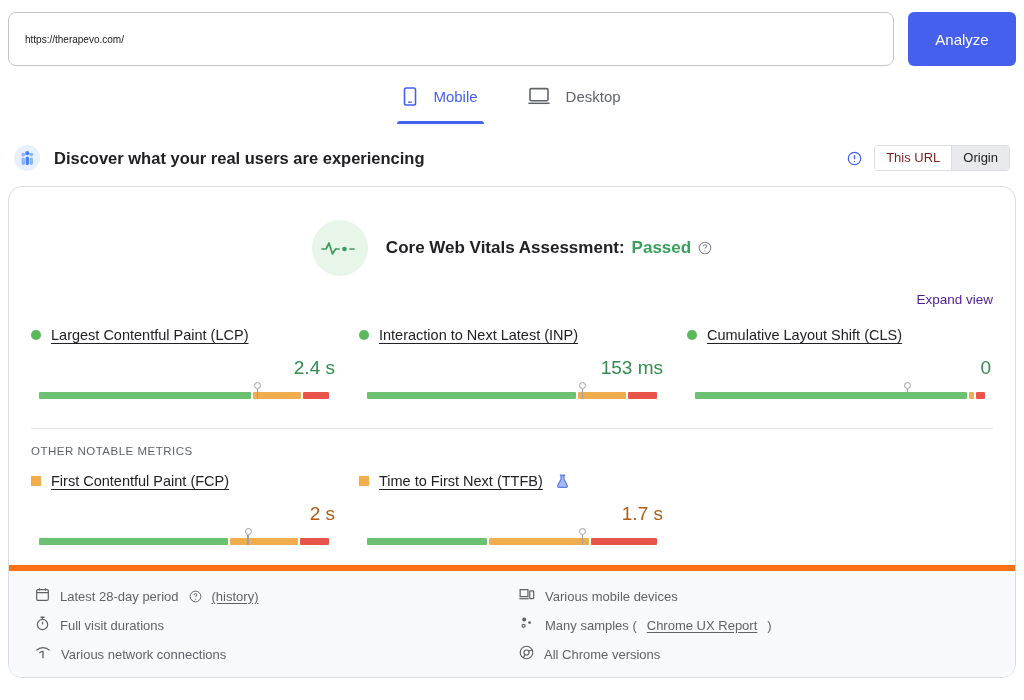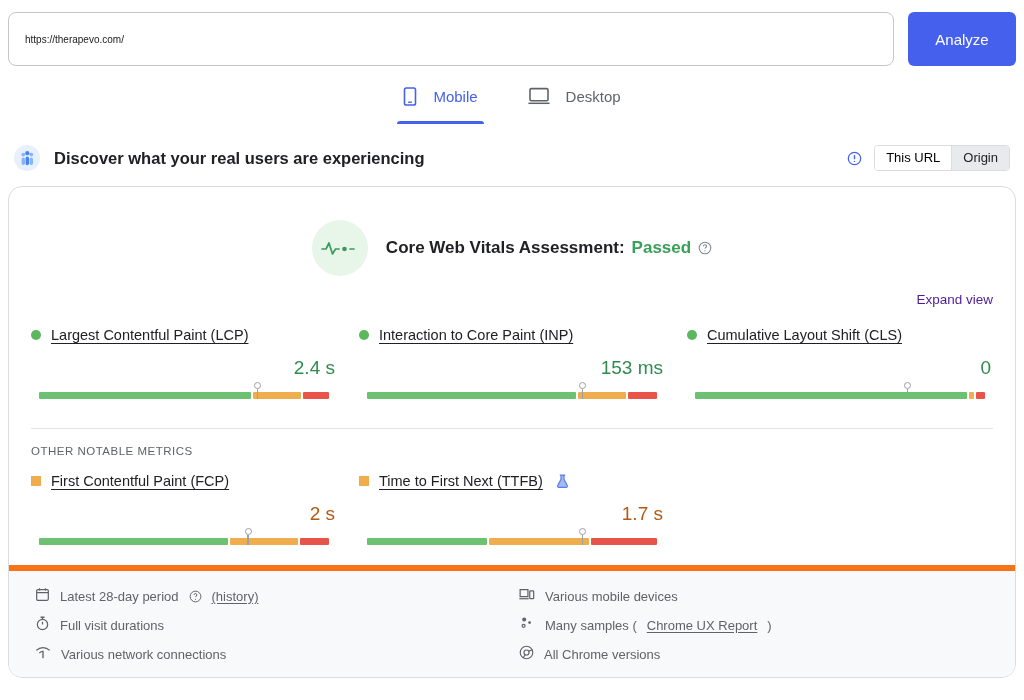--- a/index.html
+++ b/index.html
@@ -115,21 +115,21 @@
   .scope-btn {
     font-size: 13px;
     padding: 4px 11px;
     background: #fff;
     color: #3c4043;
     border: none;
     cursor: pointer;
     font-family: "Liberation Sans", sans-serif;
     line-height: 16px;
   }
-  .scope-btn.disabled { color: #000000; cursor: default; }
+  .scope-btn.disabled { color: #7f1d1d; cursor: default; }
   .scope-btn.selected { background: #e8eaed; color: #202124; }
   .scope-btn + .scope-btn { border-left: 1px solid #dadce0; }
 
   
   .card {
     margin: 8px 8px 0 8px;
     border: 1px solid #dadce0;
     border-radius: 14px;
     background: #fff;
     height: 492px;
@@ -393,21 +393,21 @@
         <div class="needle" style="left:74%">
           <span class="needle-head"></span>
             <span class="needle-stem"></span>
         </div>
       </div>
     </div>
 
     <div class="metric">
       <div class="metric-label-row">
         <span class="dot good"></span>
-        <span class="metric-name">Interaction to Core Paint (INP)</span>
+        <span class="metric-name">Interaction to Next Latest (INP)</span>
       </div>
       <div class="metric-value good">153 ms</div>
       <div class="bar-wrap">
         <div class="bar">
           <div class="seg g" style="flex:73"></div>
           <div class="seg o" style="flex:17"></div>
           <div class="seg r" style="flex:10"></div>
         </div>
         <div class="needle" style="left:73%">
           <span class="needle-head"></span>

